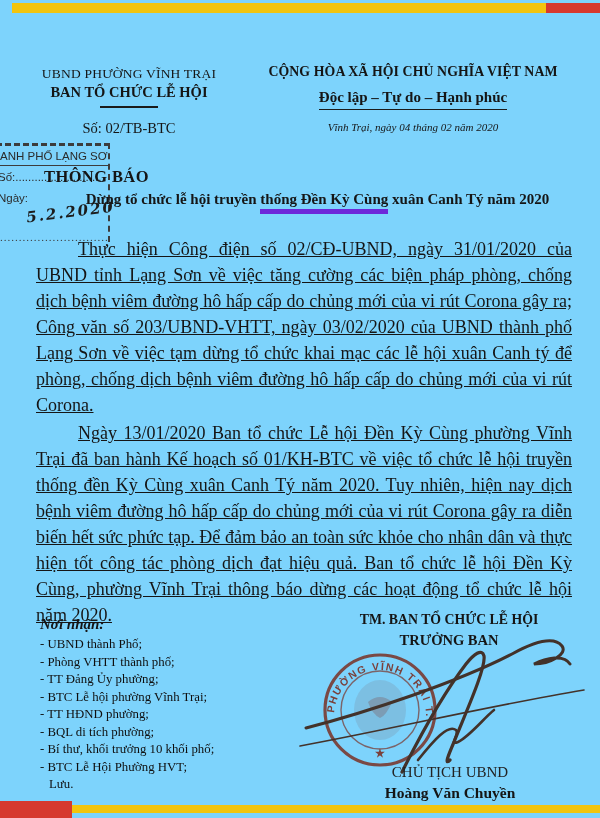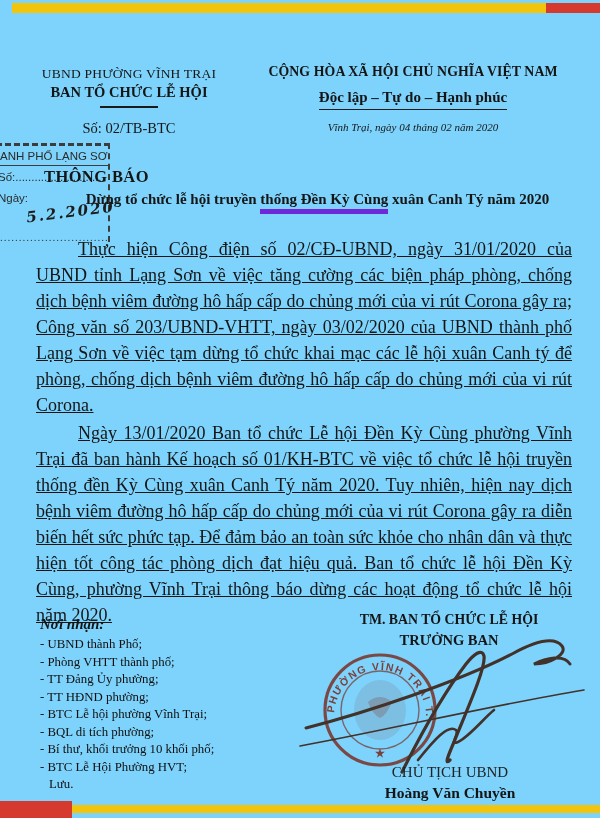--- a/index.html
+++ b/index.html
@@ -111,22 +111,22 @@
   <div class="body-text">
     <p>Thực hiện Công điện số 02/CĐ-UBND, ngày 31/01/2020 của UBND tỉnh Lạng Sơn về việc tăng cường các biện pháp phòng, chống dịch bệnh viêm đường hô hấp cấp do chủng mới của vi rút Corona gây ra; Công văn số 203/UBND-VHTT, ngày 03/02/2020 của UBND thành phố Lạng Sơn về việc tạm dừng tổ chức khai mạc các lễ hội xuân Canh tý để phòng, chống dịch bệnh viêm đường hô hấp cấp do chủng mới của vi rút Corona.</p>
     <p>Ngày 13/01/2020 Ban tổ chức Lễ hội Đền Kỳ Cùng phường Vĩnh Trại đã ban hành Kế hoạch số 01/KH-BTC về việc tổ chức lễ hội truyền thống đền Kỳ Cùng xuân Canh Tý năm 2020. Tuy nhiên, hiện nay dịch bệnh viêm đường hô hấp cấp do chủng mới của vi rút Corona gây ra diễn biến hết sức phức tạp. Để đảm bảo an toàn sức khỏe cho nhân dân và thực hiện tốt công tác phòng dịch đạt hiệu quả. Ban tổ chức lễ hội Đền Kỳ Cùng, phường Vĩnh Trại thông báo dừng các hoạt động tổ chức lễ hội năm 2020.</p>
   </div>
 
   <div class="recipients">
     <div class="label">Nơi nhận:</div>
     <div class="item">- UBND thành Phố;</div>
     <div class="item">- Phòng VHTT thành phố;</div>
     <div class="item">- TT Đảng Ủy phường;</div>
+    <div class="item">- BTC Lễ hội phường Vĩnh Trại;</div>
     <div class="item">- TT HĐND phường;</div>
-    <div class="item">- BTC Lễ hội phường Vĩnh Trại;</div>
     <div class="item">- BQL di tích phường;</div>
     <div class="item">- Bí thư, khối trưởng 10 khối phố;</div>
     <div class="item">- BTC Lễ Hội Phường HVT;</div>
     <div class="item indent">Lưu.</div>
   </div>
 
   <div class="sig-org">TM. BAN TỔ CHỨC LỄ HỘI</div>
   <div class="sig-role">TRƯỞNG BAN</div>
 
   <svg class="seal" viewBox="0 0 120 120">

